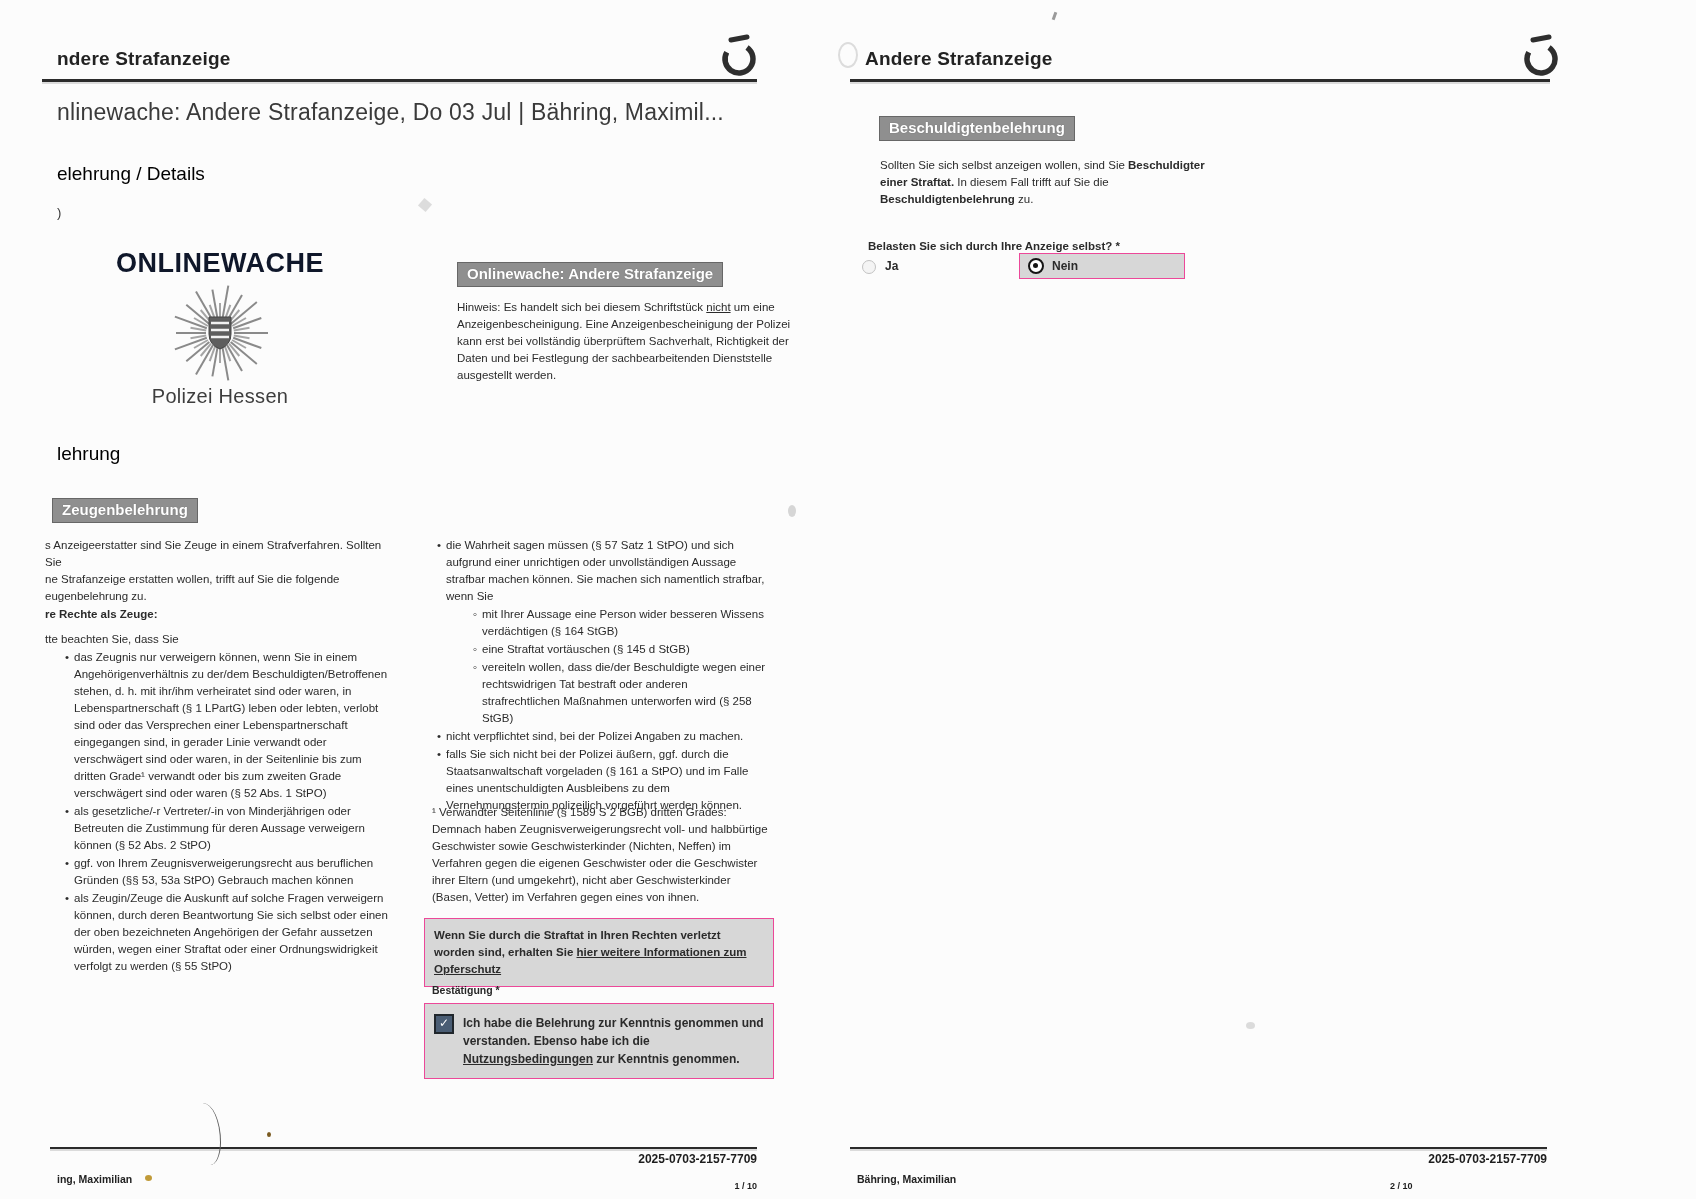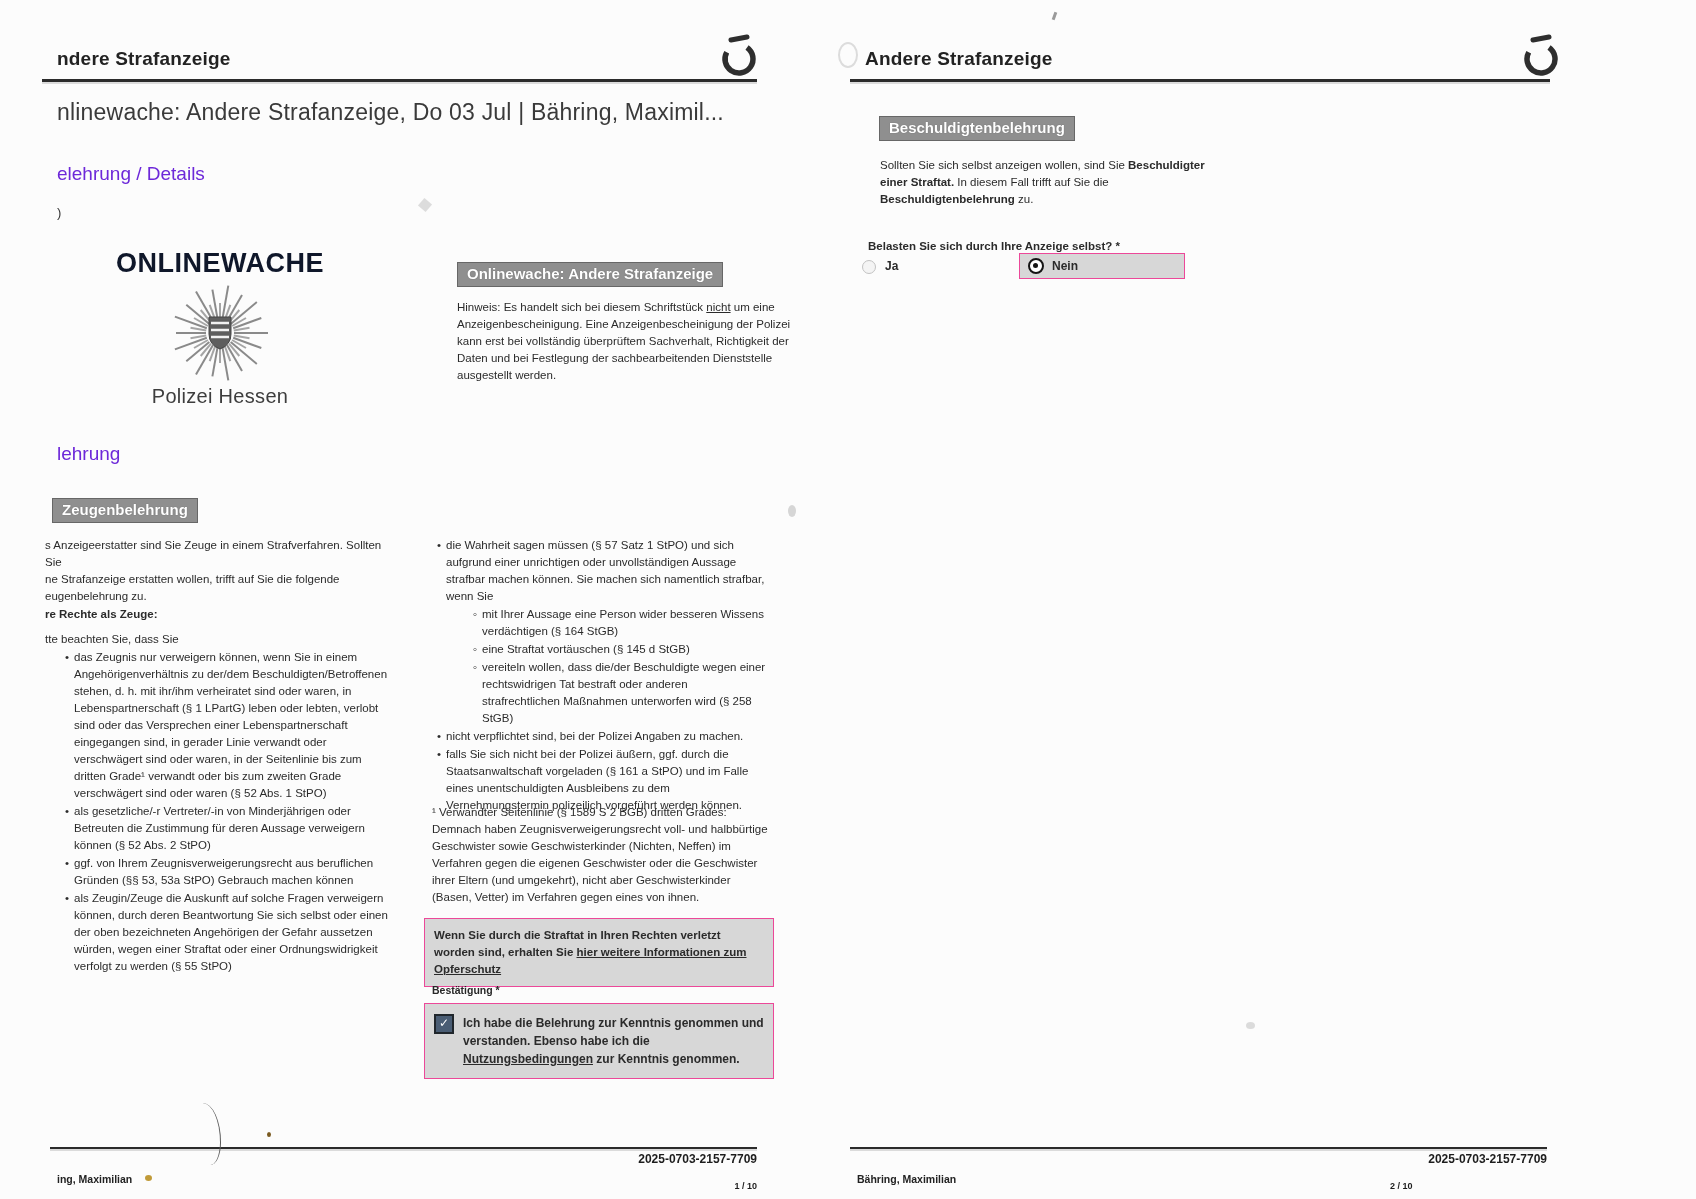--- a/index.html
+++ b/index.html
@@ -2,21 +2,21 @@
 <html><head>
 <meta charset="utf-8">
 <style>
   html,body{margin:0;padding:0;}
   body{background:#e8e8e8;font-family:"Liberation Sans","DejaVu Sans",sans-serif;}
   #scan{position:relative;width:1696px;height:1199px;background:#fcfcfc;overflow:hidden;color:#282828;padding-left:27px;}
   .abs{position:absolute;}
   .hdr-title{font-size:19px;font-weight:bold;color:#222;letter-spacing:.2px;}
   .hdr-rule{height:3px;background:#2b2b2b;box-shadow:0 2px 0 rgba(120,120,120,.25);}
   .doc-title{font-size:23px;color:#3a3a3a;font-weight:400;letter-spacing:.2px;white-space:nowrap;}
-  .section-lg{font-size:19px;color:#6d28d9;font-weight:500;}
+  .section-lg{font-size:19px;color:#000000;font-weight:500;}
   .hl-head{display:inline-block;background:#8f8f8f;border:1px solid #676767;color:#fff;
            font-weight:bold;font-size:15px;padding:2px 9px 4px;text-shadow:0 0 1px #5c5c5c;}
   .body-txt{font-size:11.5px;line-height:17px;color:#2b2b2b;}
   .bold{font-weight:bold;}
   .pre{white-space:pre-line;}
   .li{display:flex;margin:0 0 1px 0;}
   .li .marker{width:14px;flex:0 0 14px;text-align:center;}
   .li .li-text{flex:1;}
   .li.lvl2{margin-left:36px;}
   .graybox{background:#d7d7d7;border:1px solid #ec4899;}

